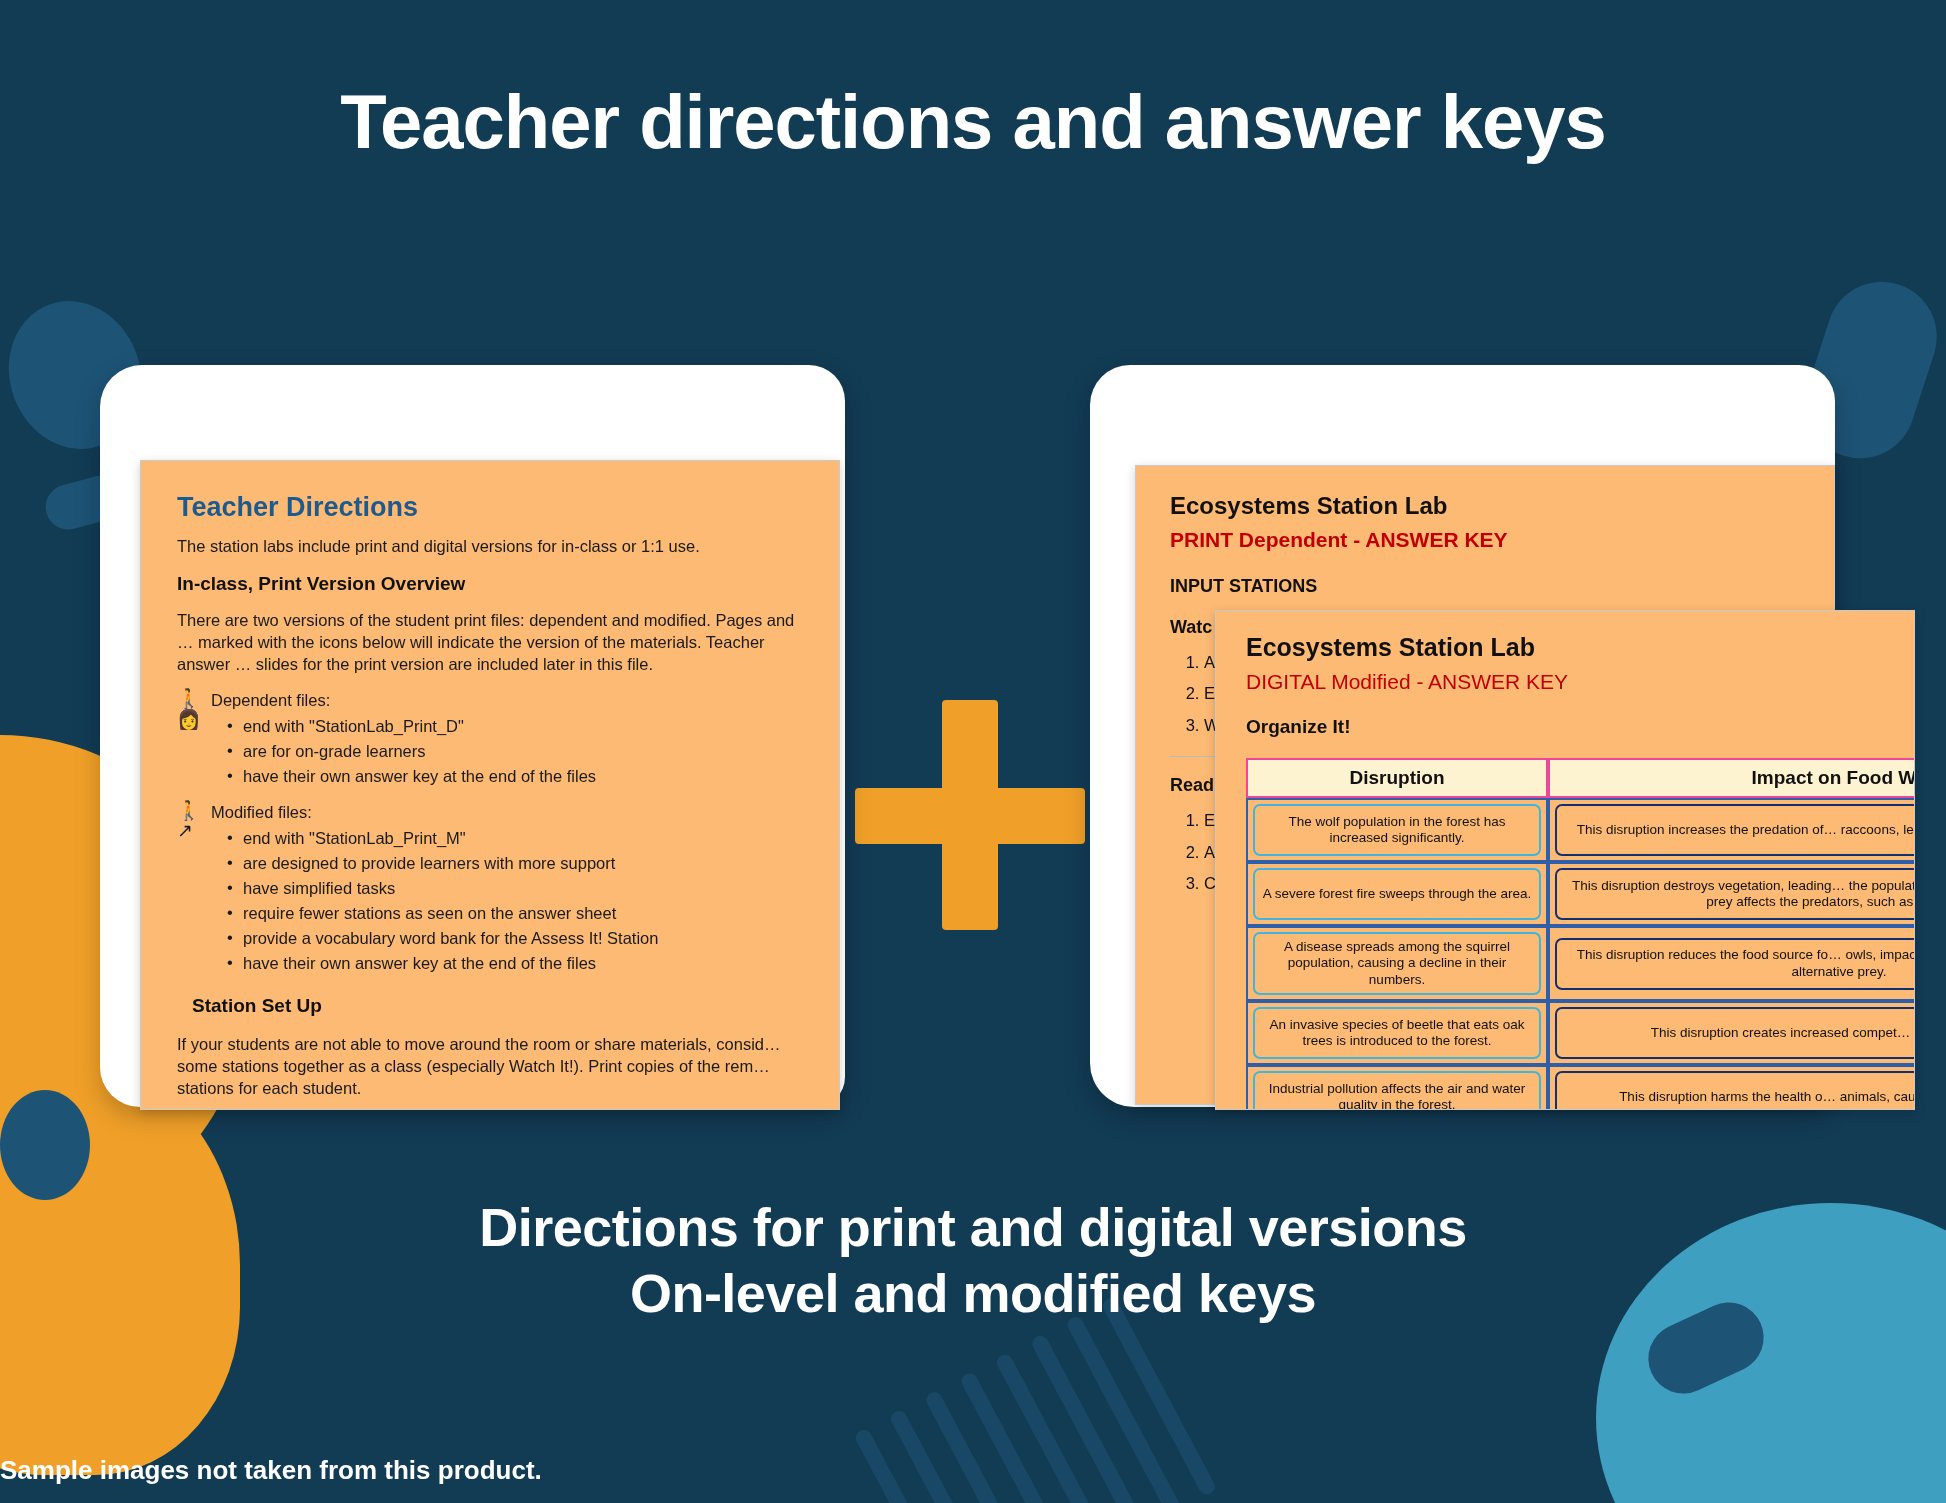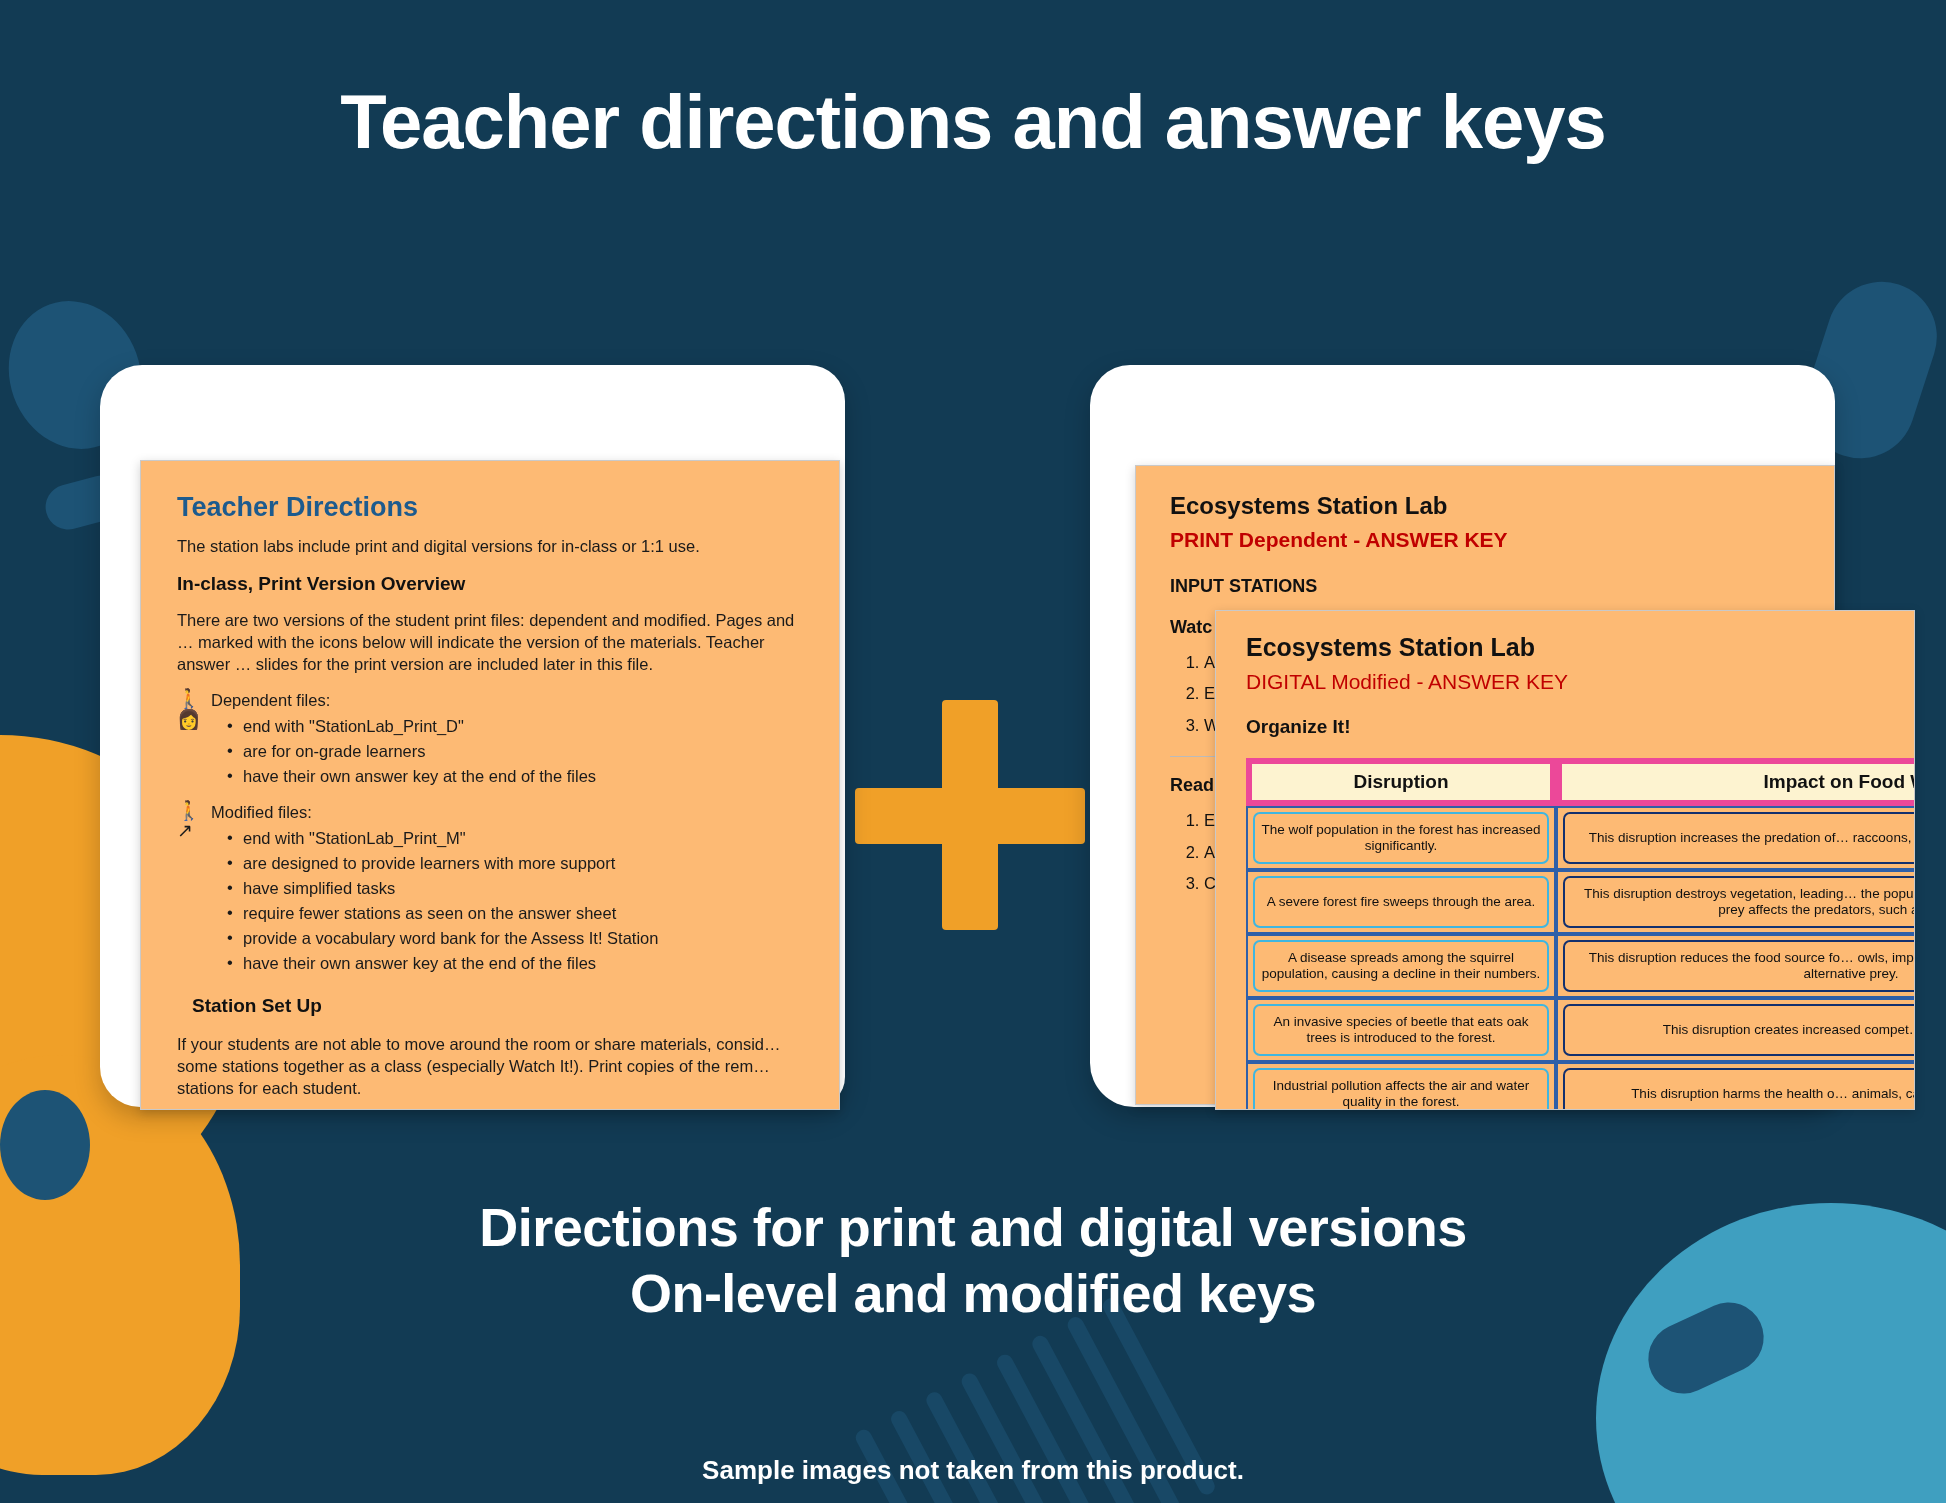--- a/index.html
+++ b/index.html
@@ -111,21 +111,21 @@
   }
   .sub-block .line {
     font-size: 54px;
     font-weight: bold;
     line-height: 1.22;
     letter-spacing: -0.5px;
   }
   .footnote {
     position: absolute;
     left: 0; right: 0; top: 1455px;
-    text-align: center;
+    text-align: left;
     color: #ffffff;
     font-size: 26px;
     font-weight: bold;
   }
 
   
   .plus {
     position: absolute;
     left: 855px; top: 700px;
     width: 230px; height: 230px;
@@ -240,21 +240,21 @@
 
   table.ds {
     border-collapse: separate;
     border-spacing: 0;
     width: 860px;
     table-layout: fixed;
     font-size: 13.5px;
   }
   table.ds th {
     background: #fdf3d0;
-    border: 6px solid #ec4899;
+    border: 2px solid #ec4899;
     font-size: 19px;
     font-weight: bold;
     padding: 7px 4px;
     text-align: center;
   }
   table.ds th.c1 { width: 290px; }
   table.ds th.c2 { width: 570px; }
   table.ds td {
     border: 2px solid #2f5fa8;
     padding: 4px 5px;

